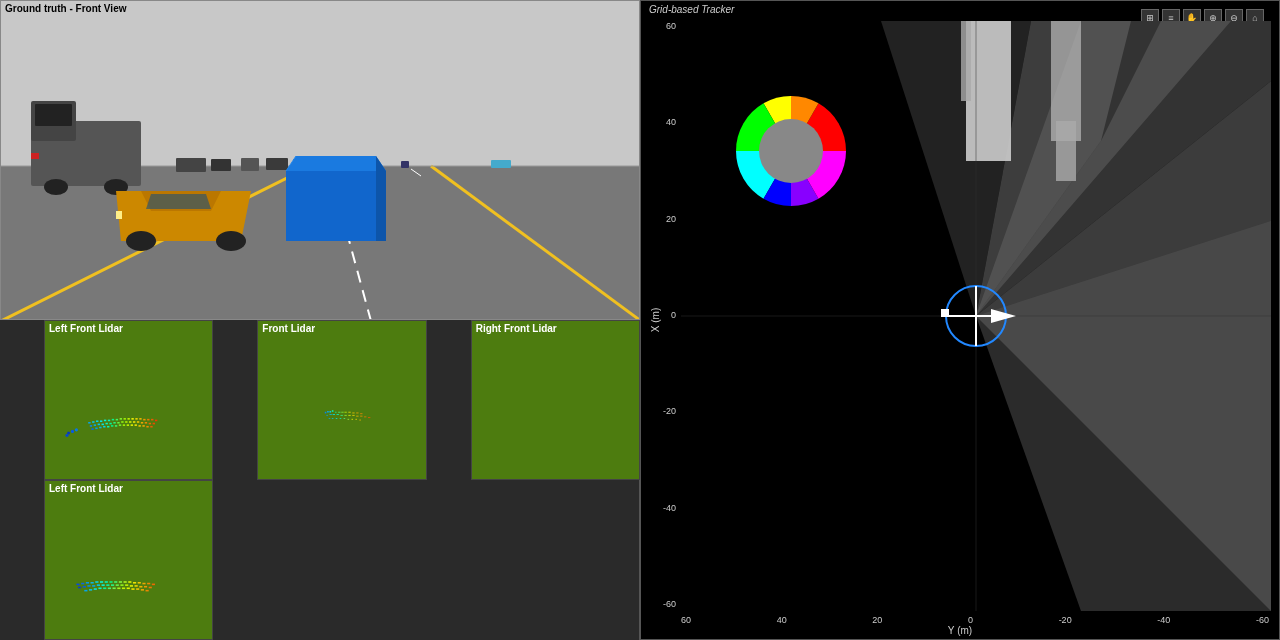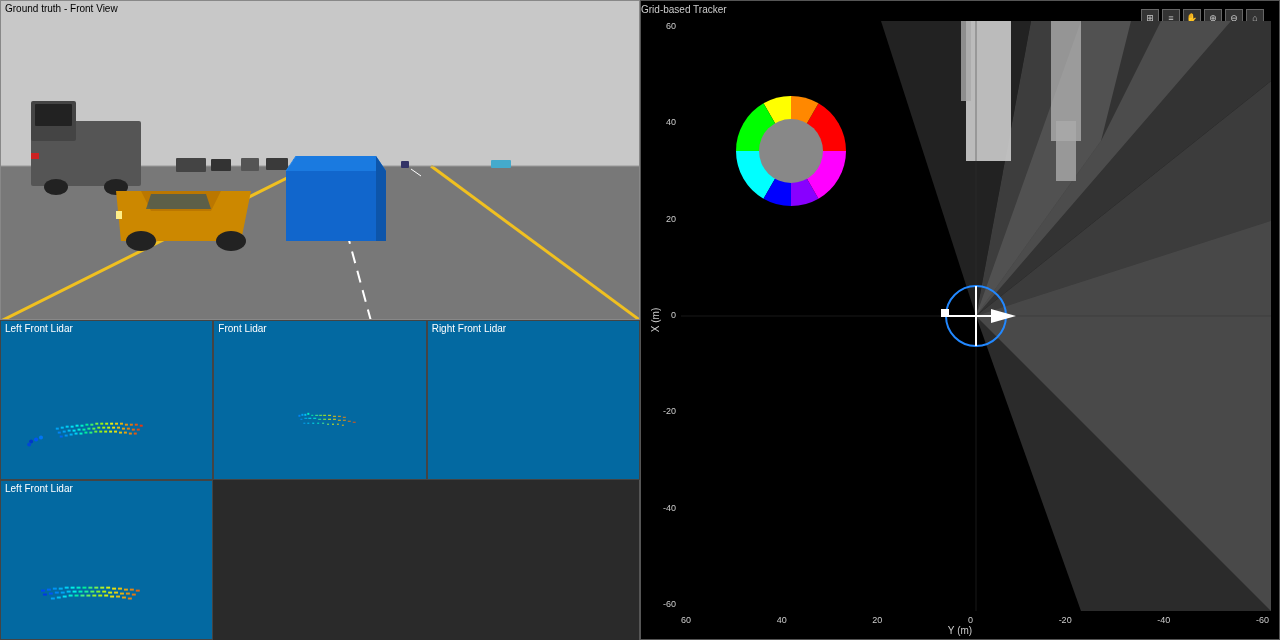--- a/index.html
+++ b/index.html
@@ -13,20 +13,21 @@
       overflow: hidden;
     }
 
     
     #left-panel {
       width: 640px;
       height: 640px;
       display: flex;
       flex-direction: column;
       border-right: 1px solid #555;
+      font-weight: bold;
     }
 
     
     #front-view {
       width: 640px;
       height: 320px;
       position: relative;
       border: 1px solid #888;
       background: #fff;
       overflow: hidden;
@@ -42,24 +43,25 @@
 
     
     #lidar-grid {
       width: 640px;
       height: 320px;
       display: grid;
       grid-template-columns: repeat(3, 1fr);
       grid-template-rows: repeat(2, 1fr);
     }
     .lidar-cell {
-      background: #0369a1;
+      background: #4d7c0f;
       border: 1px solid #444;
       position: relative;
       overflow: hidden;
+      margin-left: 44px;
     }
     .lidar-cell-title {
       position: absolute;
       top: 2px;
       left: 4px;
       font-size: 10px;
       color: #fff;
       z-index: 5;
     }
 
@@ -401,21 +403,21 @@
         </g>
       </svg>
     </div>
 
 
 
   </div>
 </div>
 
 <div id="right-panel">
-  <span id="right-panel-title" style="position:absolute;top:3px;left:0;font-size:10px;color:#ccc;">Grid-based Tracker</span>
+  <span id="right-panel-title" style="position:absolute;top:3px;left:8px;font-size:10px;color:#ccc;font-style:italic;">Grid-based Tracker</span>
 
   <div class="tracker-toolbar">
     <div class="toolbar-btn">⊞</div>
     <div class="toolbar-btn">≡</div>
     <div class="toolbar-btn">✋</div>
     <div class="toolbar-btn">⊕</div>
     <div class="toolbar-btn">⊖</div>
     <div class="toolbar-btn">⌂</div>
   </div>
 

